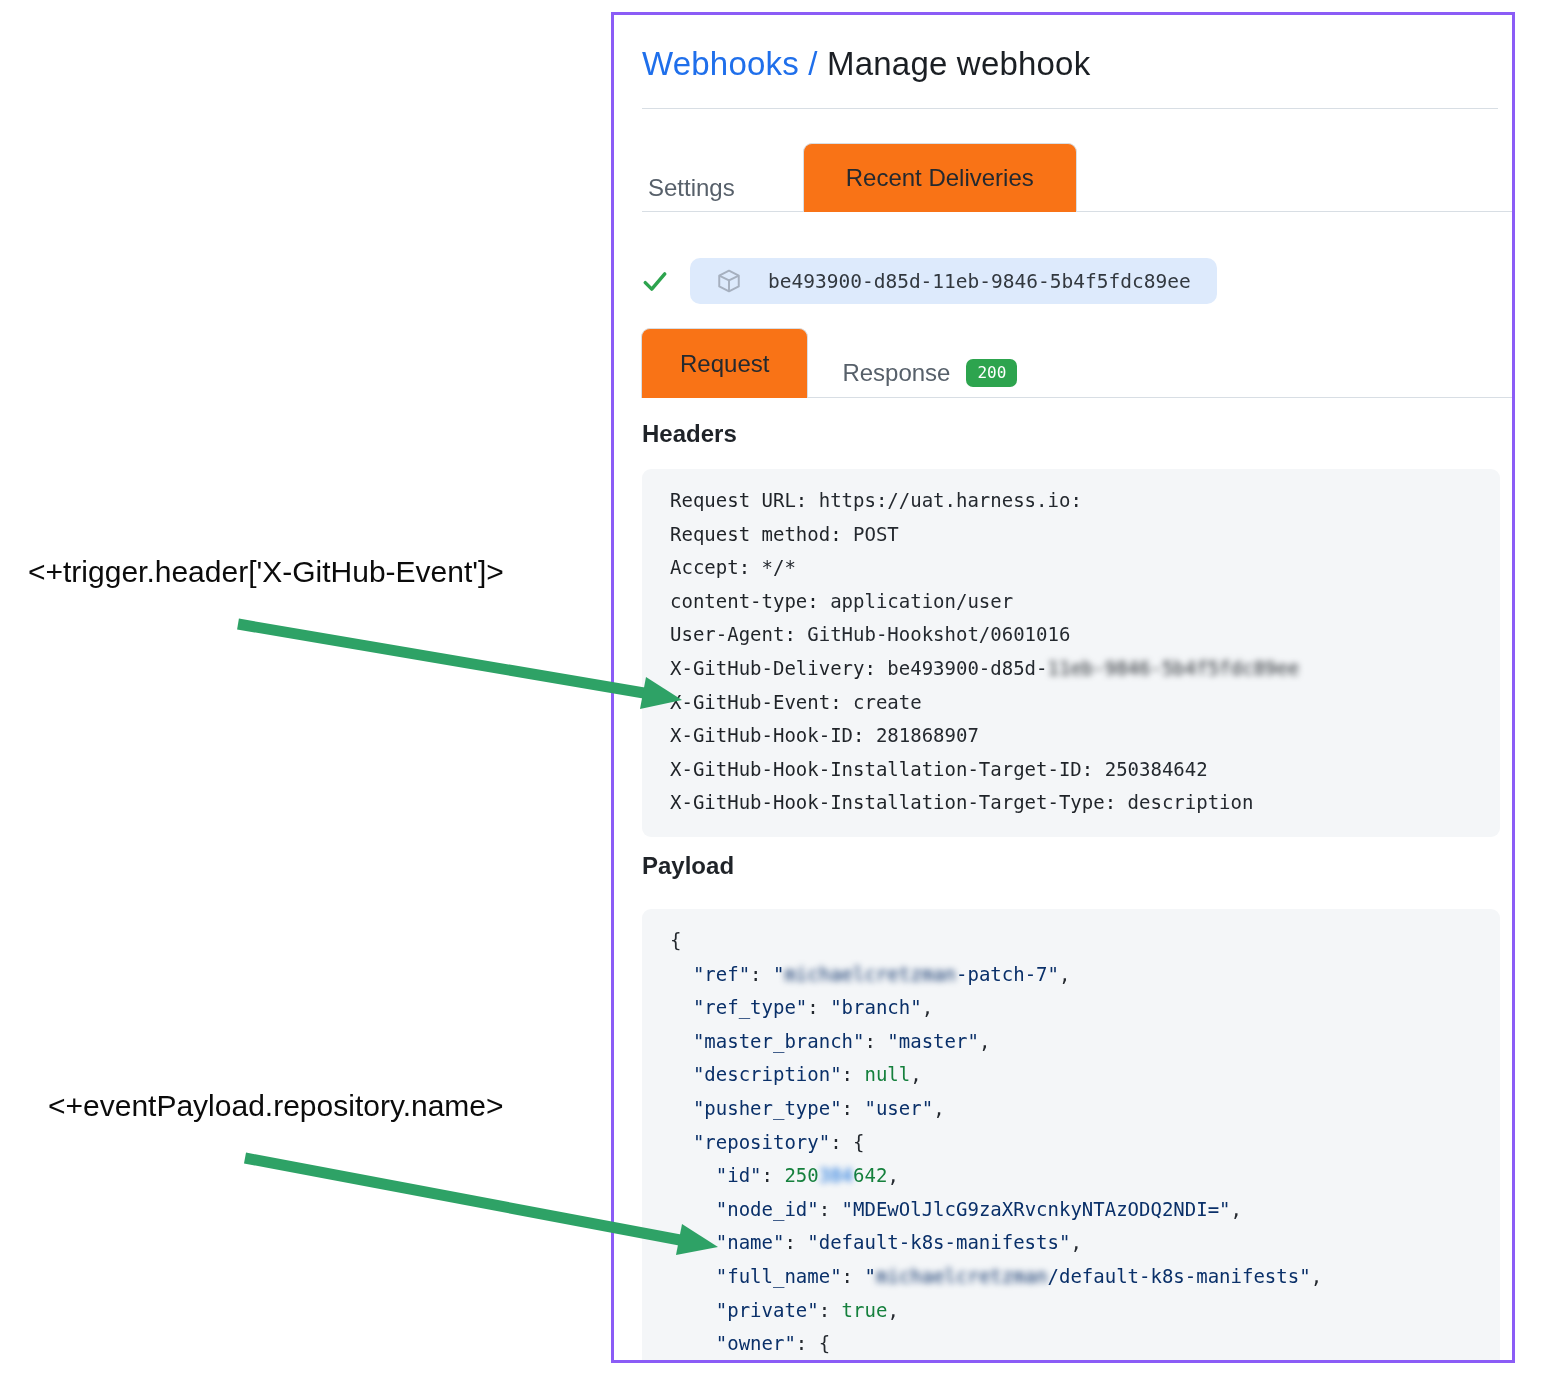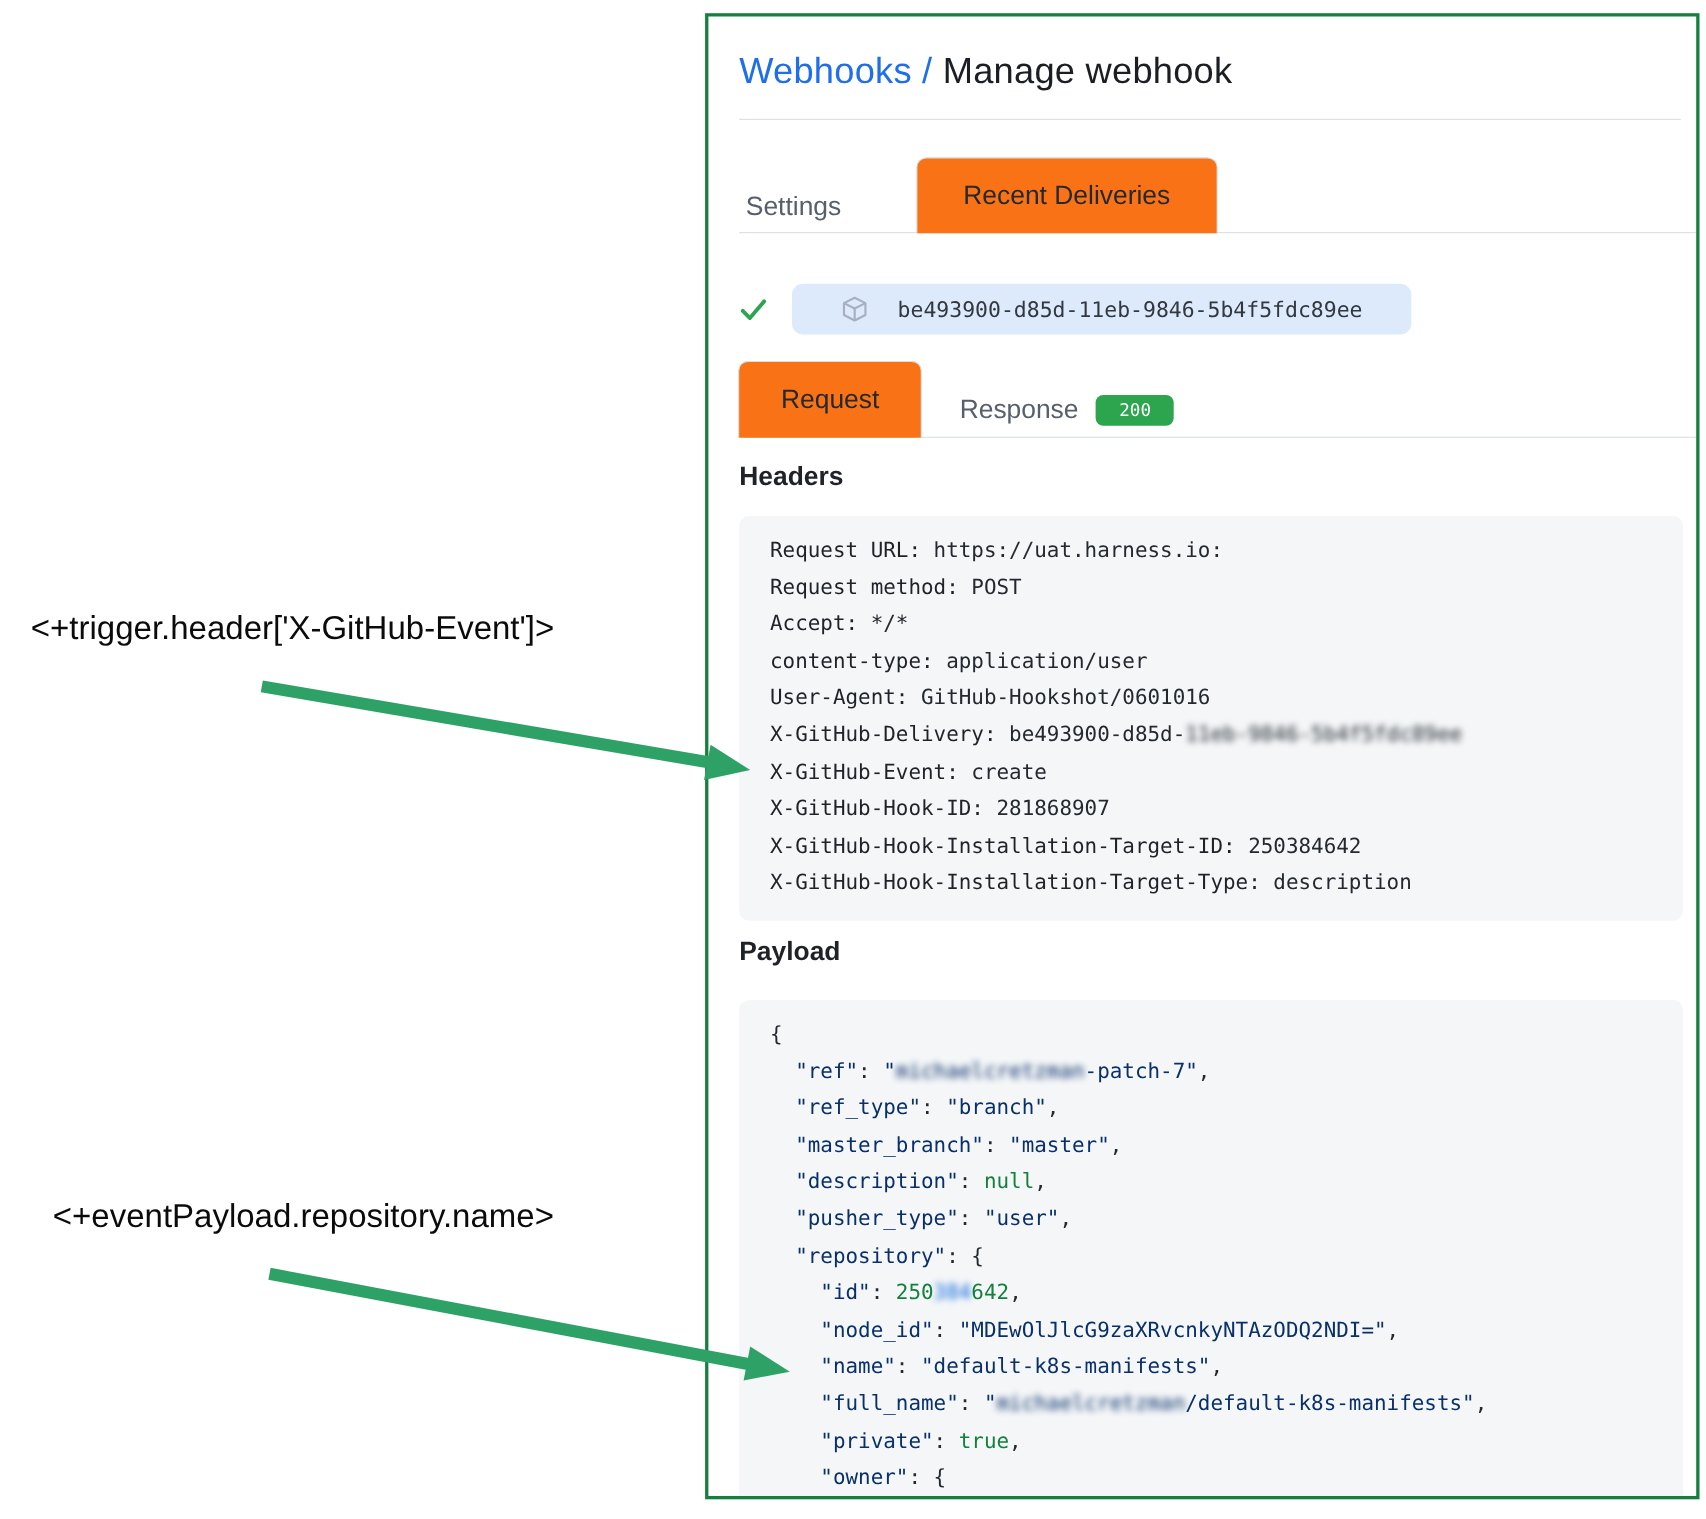--- a/index.html
+++ b/index.html
@@ -1,22 +1,22 @@
 <!DOCTYPE html>
 <html><head>
 <meta charset="utf-8">
 <style>
   * { margin:0; padding:0; box-sizing:border-box; }
   html,body { width:1551px; height:1381px; background:#ffffff;
     font-family:"Liberation Sans", sans-serif; }
   .stage { position:relative; width:1551px; height:1381px; overflow:hidden; }
 
   
-  .frame { position:absolute; left:641px; top:12px; width:904px; height:1351px;
-    background:#ffffff; border:3px solid #15803d; overflow:hidden; }
+  .frame { position:absolute; left:611px; top:12px; width:904px; height:1351px;
+    background:#ffffff; border:3px solid #8b5cf6; overflow:hidden; }
 
   
   .page-title { position:absolute; left:28px; top:30px; font-size:33px; font-weight:400;
     color:#1b1f24; letter-spacing:.2px; white-space:nowrap; }
   .page-title .crumb-link { color:#1f6feb; text-decoration:none; cursor:pointer; }
   .page-title .crumb-sep { color:#1f6feb; }
   .title-divider { position:absolute; left:28px; right:14px; top:93px; height:0;
     border-top:1px solid #d8dee4; }
 
   
@@ -28,28 +28,28 @@
   .tab.active { background:#f97316; border:1px solid #d8dee4; border-bottom:none;
     border-radius:9px 9px 0 0; color:#24292f; }
   .tabnav-main { top:128px; height:69px; }
   .tabnav-main .tab { height:48px; }
   .tabnav-main .tab.active { height:69px; margin-left:34px; padding:0 42px; }
   .tabnav-sub { top:313px; height:70px; }
   .tabnav-sub .tab { height:50px; }
   .tabnav-sub .tab.active { height:70px; margin-left:27px; padding:0 38px; }
   .status-badge { display:inline-block; margin-left:16px; background:#2da44e; color:#ffffff;
     font-family:"DejaVu Sans Mono","Liberation Mono",monospace; font-size:16px;
-    padding:4px 21px; border-radius:7px; line-height:1.2; }
+    padding:4px 11px; border-radius:7px; line-height:1.2; }
 
   
   .delivery-row { position:absolute; left:28px; top:243px; height:46px;
     display:flex; align-items:center; }
   .check-icon { width:26px; height:26px; margin-right:22px; flex:none; }
   .delivery-pill { display:flex; align-items:center; height:46px; background:#ddeafc;
-    border-radius:10px; padding:0 44px; cursor:pointer; }
+    border-radius:10px; padding:0 26px; cursor:pointer; }
   .cube-icon { width:26px; height:26px; margin-right:26px; flex:none; }
   .delivery-guid { font-family:"DejaVu Sans Mono","Liberation Mono",monospace;
     font-size:19.5px; color:#32383f; white-space:nowrap; }
 
   
   .section-heading { position:absolute; left:28px; font-size:24px; font-weight:700; color:#1f2328; }
   .heading-headers { top:405px; }
   .heading-payload { top:837px; }
 
   

